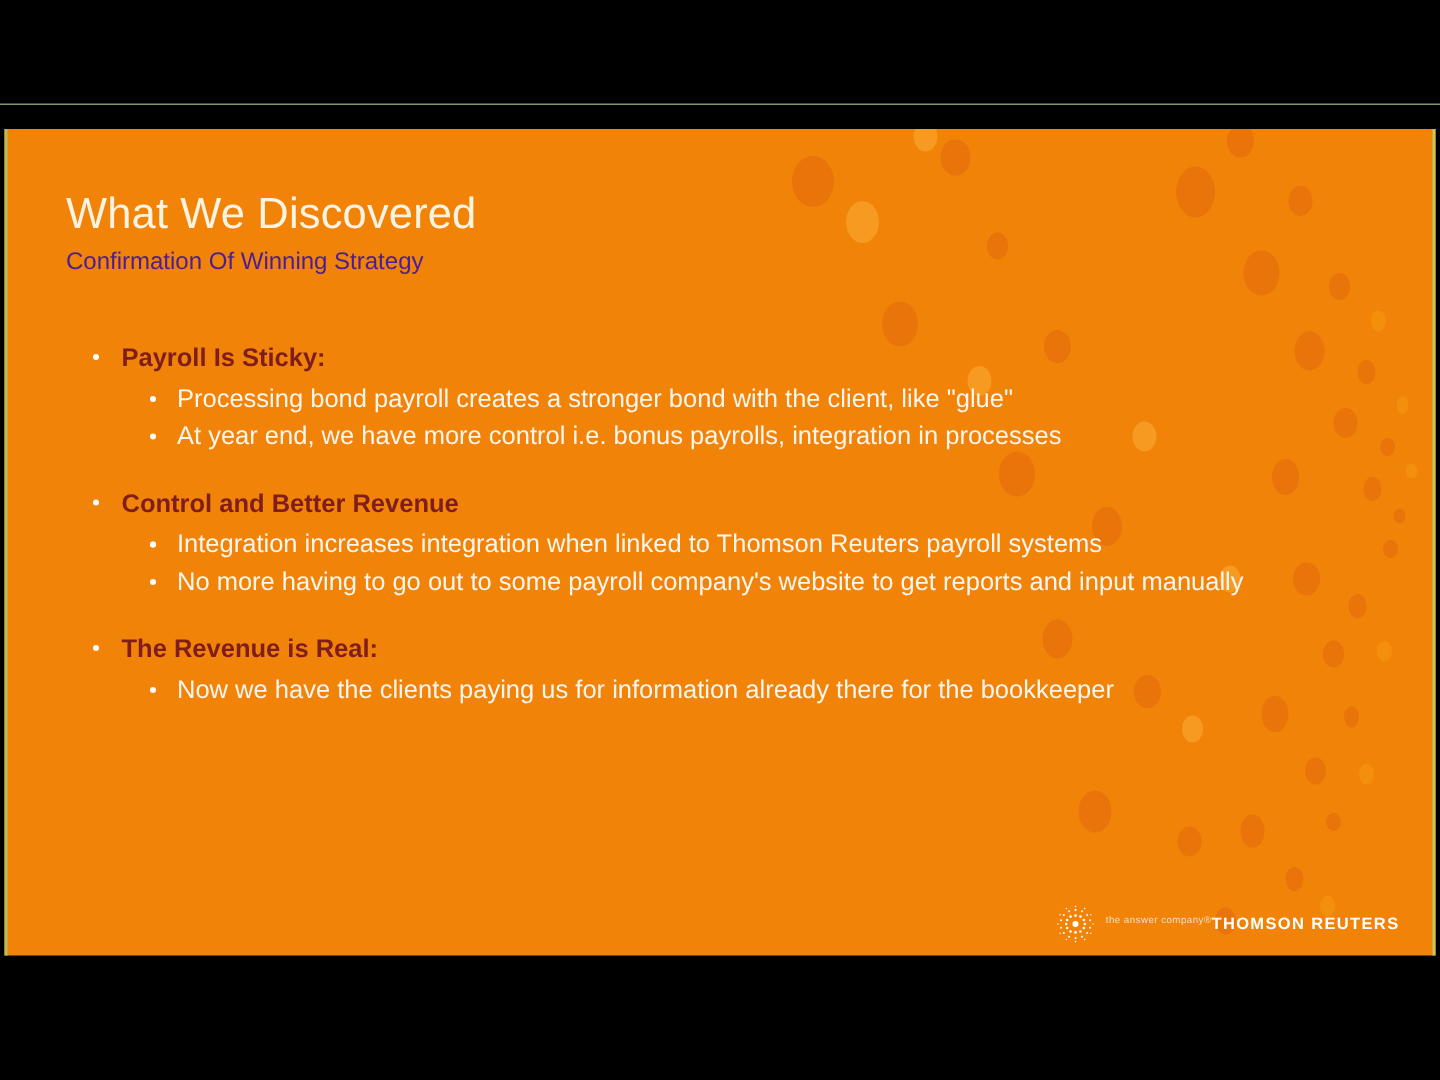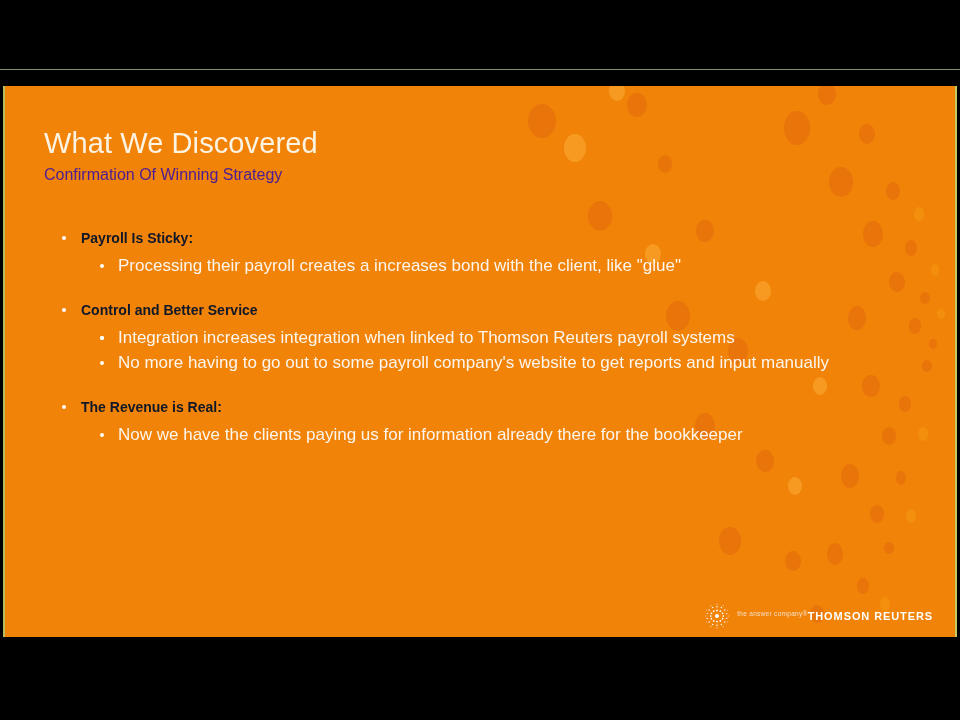--- a/index.html
+++ b/index.html
@@ -88,24 +88,24 @@
     width: 810px;
     z-index: 3;
   }
 
   .group { margin-bottom: 20px; }
   .group:last-child { margin-bottom: 0; }
 
   .lvl1 {
     position: relative;
     padding-left: 24px;
-    font-size: 14px;
+    font-size: 17px;
     line-height: 25px;
     font-weight: bold;
-    color: #0f172a;
+    color: #7f1d1d;
     margin-bottom: 3px;
   }
   .lvl1 > .dot {
     position: absolute;
     left: 5px;
     top: 10px;
     width: 4px;
     height: 4px;
     border-radius: 50%;
     background: #ffffff;
@@ -236,29 +236,33 @@
     <div id="body">
 
       <div class="group">
         <div class="lvl1">
           <span class="dot"></span>
           <span>Payroll Is Sticky:</span>
         </div>
         <div class="sublist">
           <div class="lvl2">
             <span class="dot"></span>
-            <span>Processing their payroll creates a increases bond with the client, like "glue"</span>
+            <span>Processing bond payroll creates a stronger bond with the client, like "glue"</span>
+          </div>
+          <div class="lvl2">
+            <span class="dot"></span>
+            <span>At year end, we have more control i.e. bonus payrolls, integration in processes</span>
           </div>
         </div>
       </div>
 
       <div class="group">
         <div class="lvl1">
           <span class="dot"></span>
-          <span>Control and Better Service</span>
+          <span>Control and Better Revenue</span>
         </div>
         <div class="sublist">
           <div class="lvl2">
             <span class="dot"></span>
           </div>
           <div class="lvl2">
             <span class="dot"></span>
             <span>Integration increases integration when linked to Thomson Reuters payroll systems</span>
           </div>
           <div class="lvl2">

